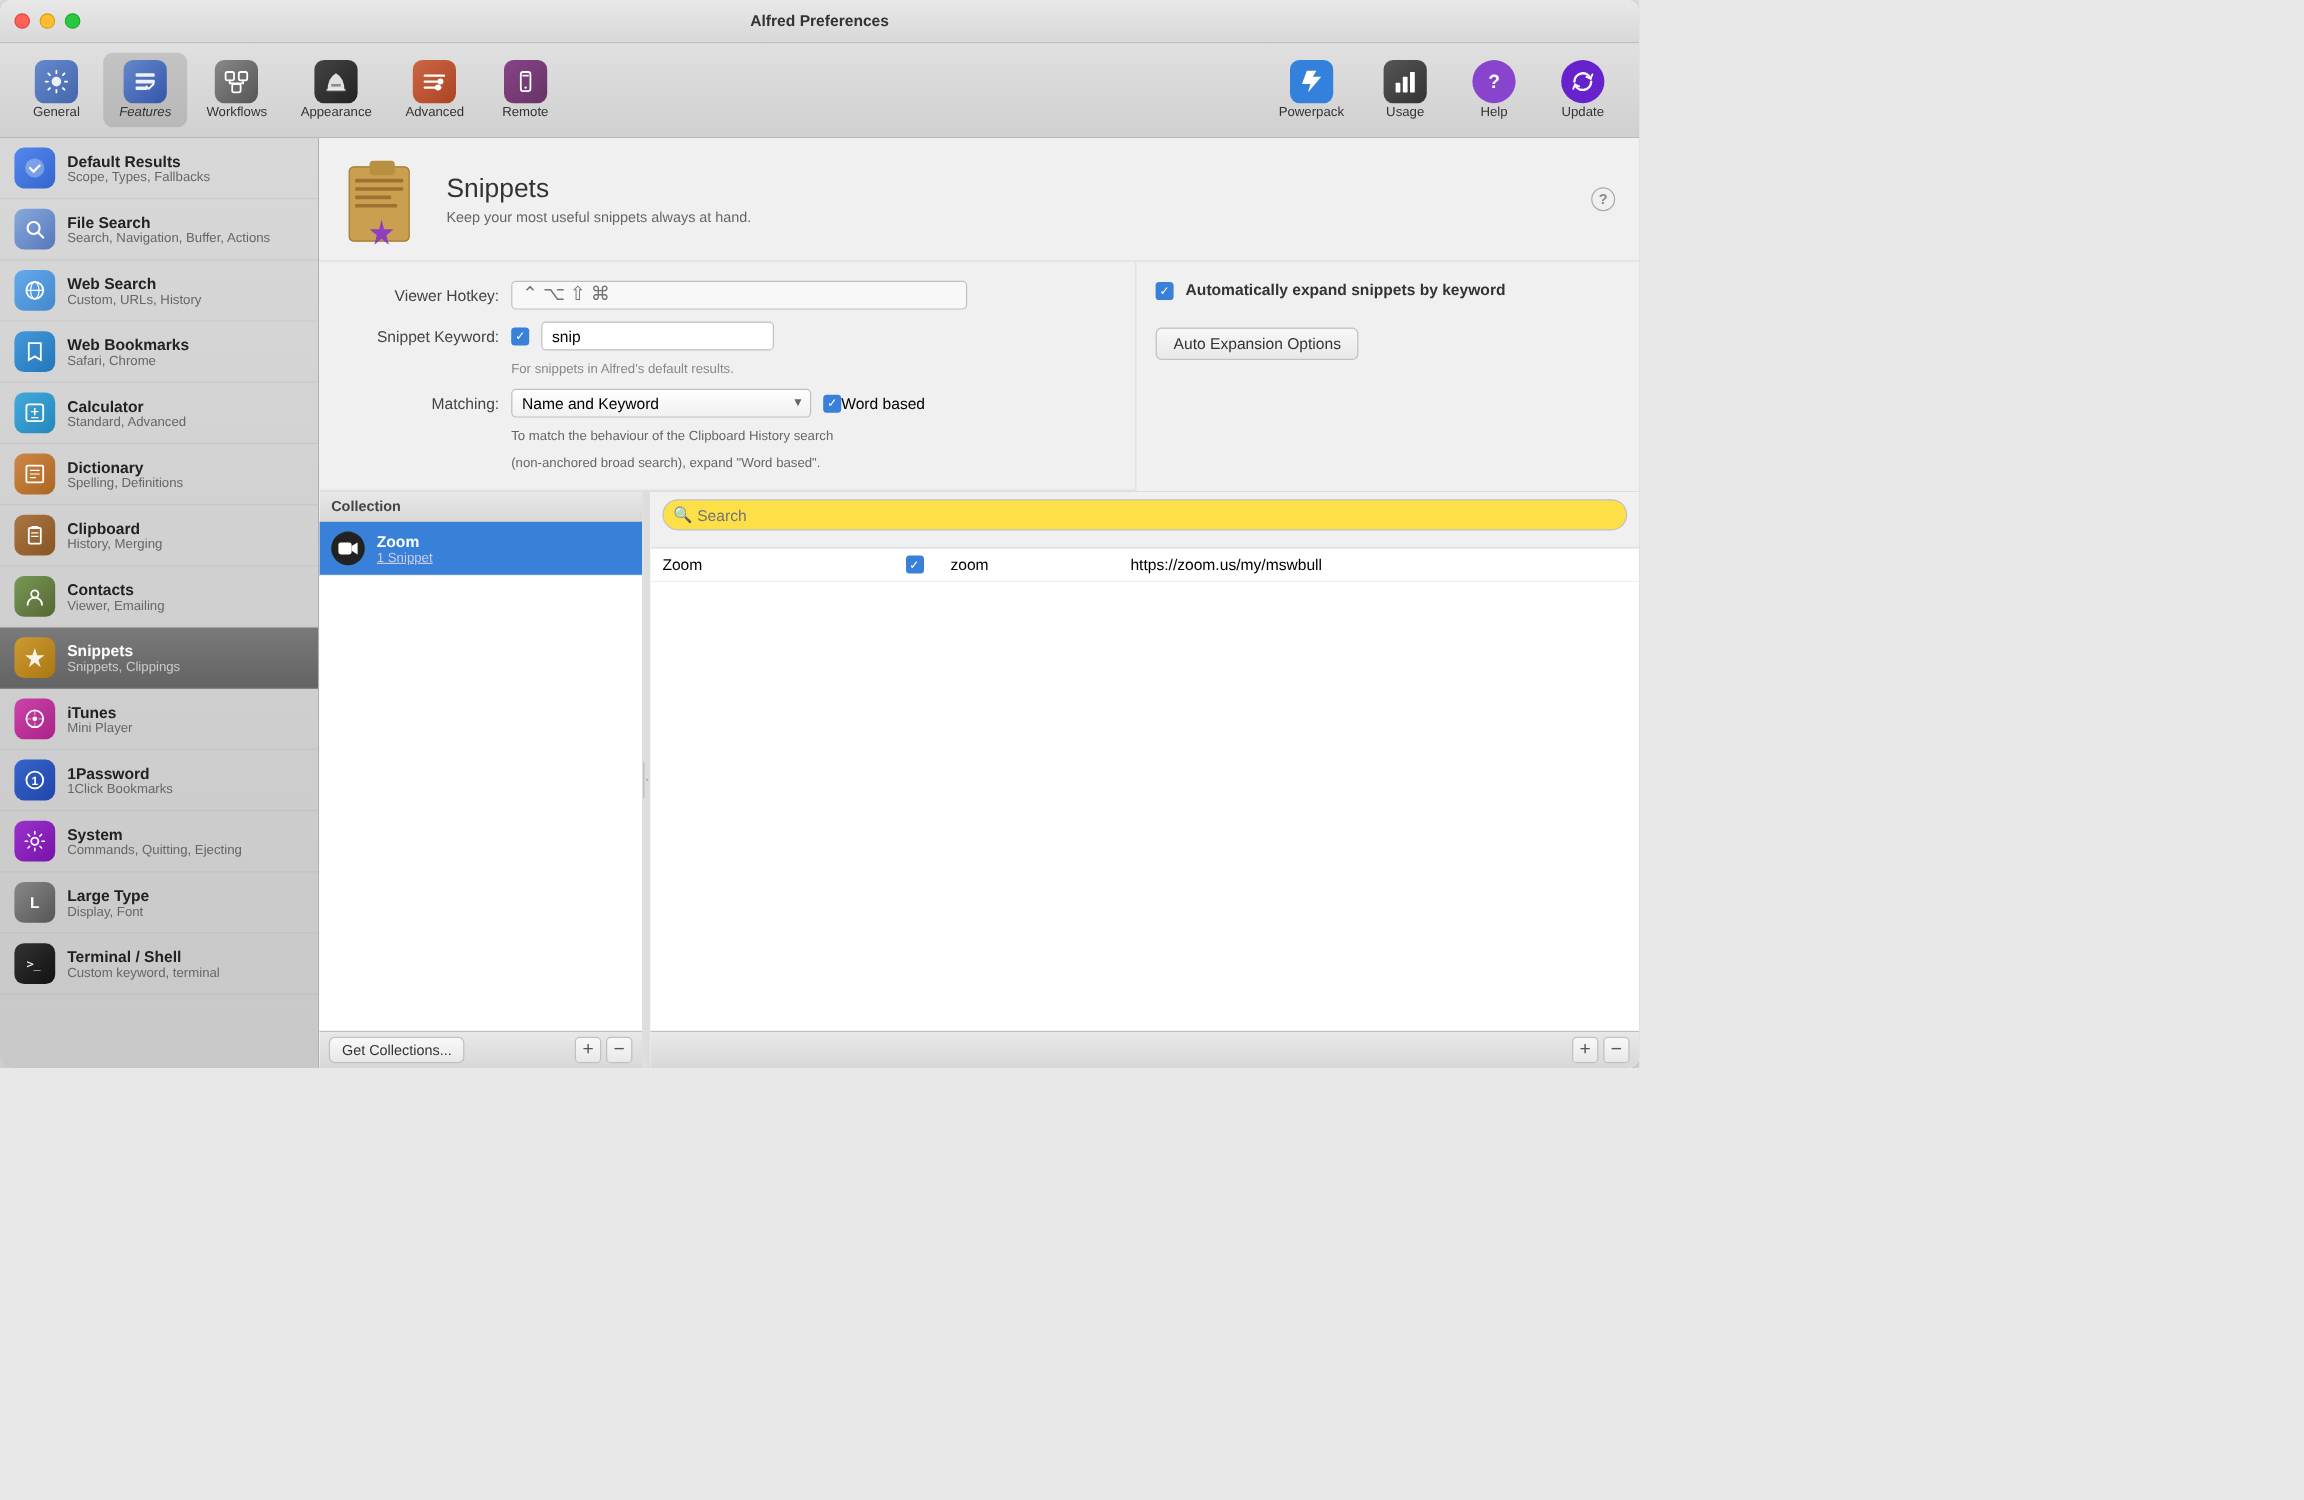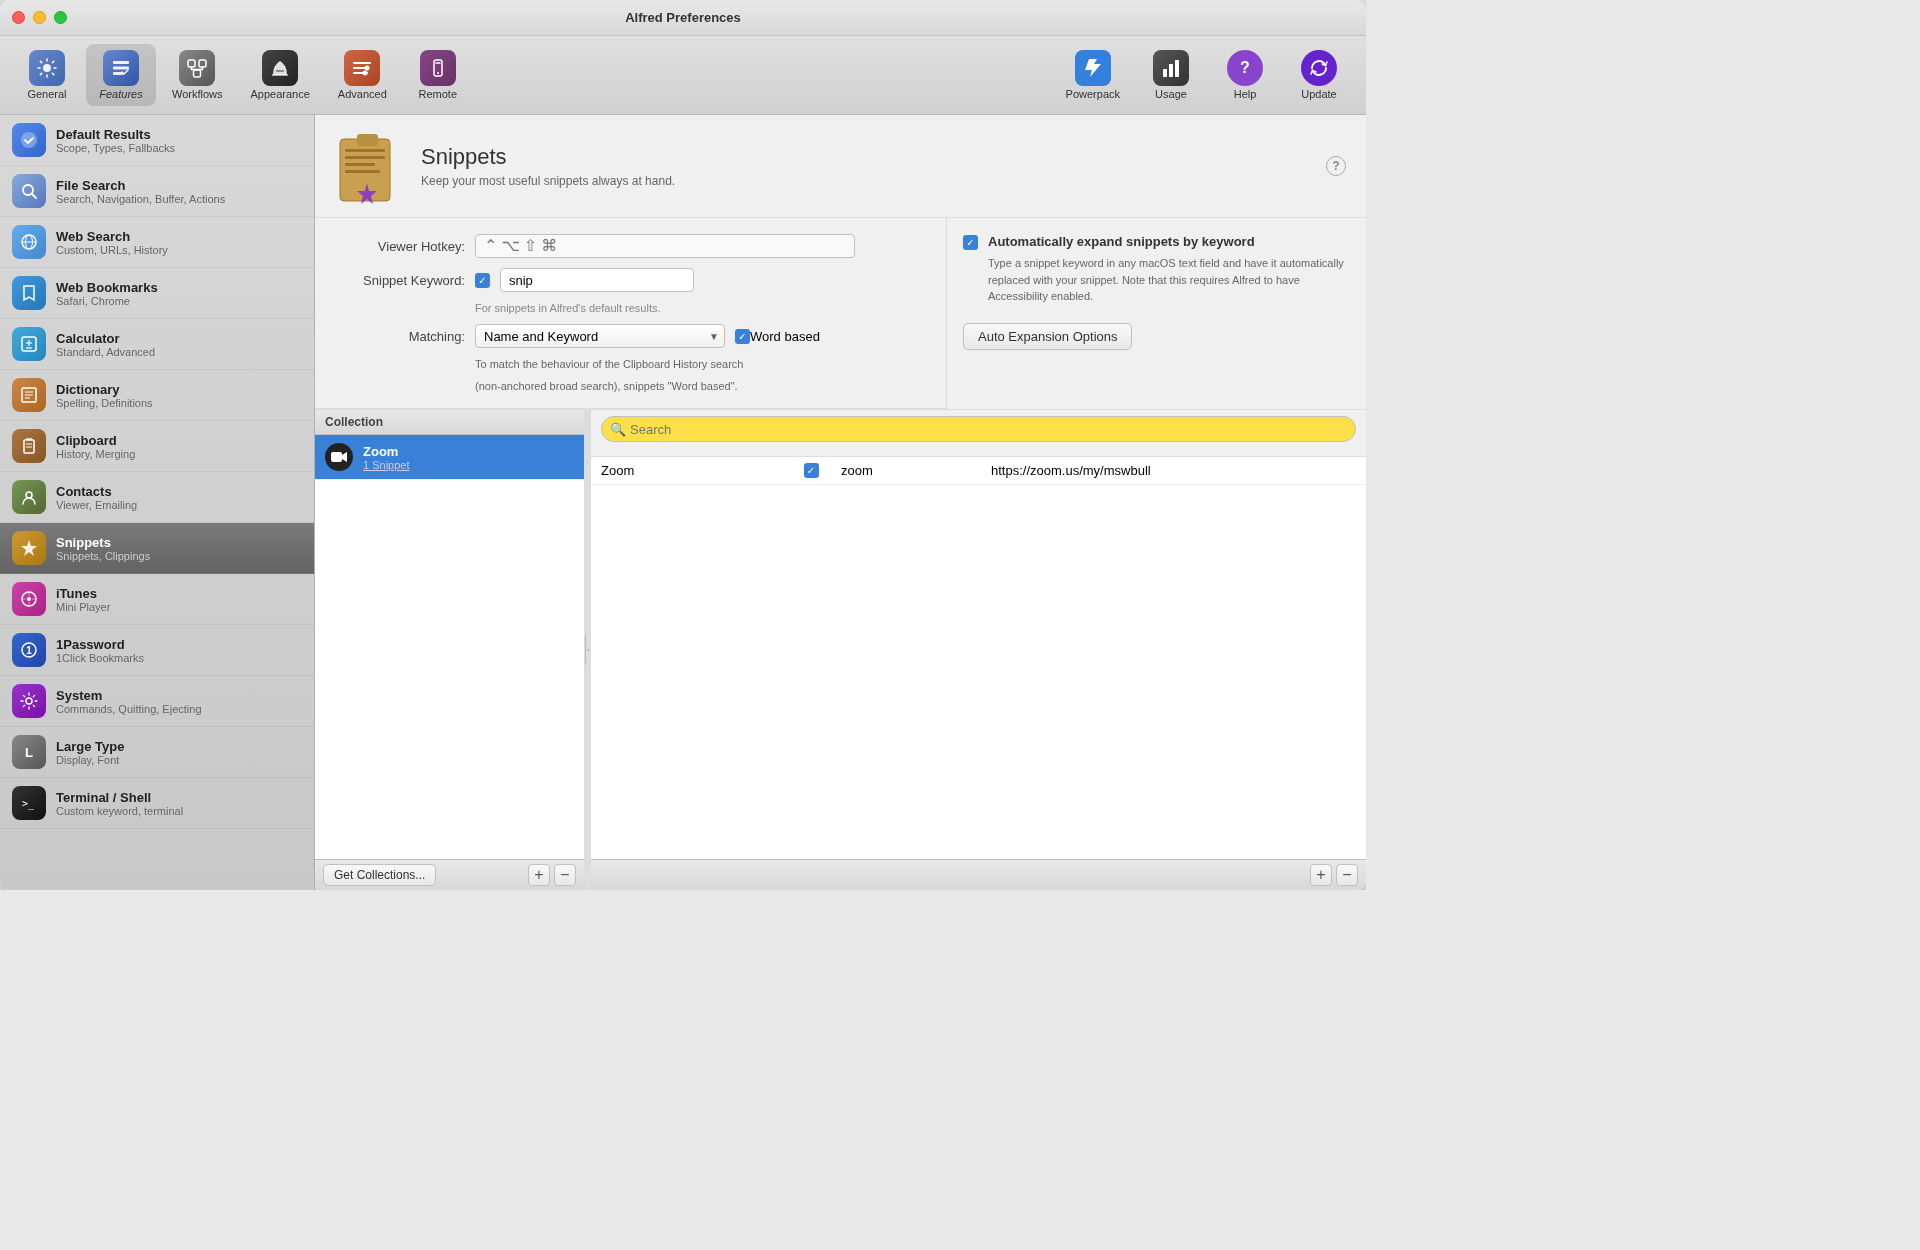--- a/index.html
+++ b/index.html
@@ -90,21 +90,21 @@
       gap: 4px;
     }
     
     .main-content {
       display: flex;
       flex: 1;
       overflow: hidden;
     }
     
     .sidebar {
-      width: 315px;
+      width: 266px;
       background: linear-gradient(to bottom, #d8d8d8, #c8c8c8);
       border-right: 1px solid #b0b0b0;
       overflow-y: auto;
       flex-shrink: 0;
     }
     .sidebar-item {
       display: flex;
       align-items: center;
       padding: 8px 12px;
       cursor: pointer;
@@ -867,30 +867,29 @@
                   <option>Keyword only</option>
                 </select>
                 <span class="select-arrow">▼</span>
               </div>
               <div class="word-based-row">
                 <div class="checkbox-blue"></div>
                 <span>Word based</span>
               </div>
             </div>
             <div class="match-hint">To match the behaviour of the Clipboard History search</div>
-            <div class="match-hint">(non-anchored broad search), snippets "Word based".</div>
+            <div class="match-hint">(non-anchored broad search), expand "Word based".</div>
           </div>
         </div>
 
         <div style="width:420px; background:#f0f0f0; border-left:1px solid #ddd; padding:16px;">
           <div class="auto-expand-checkbox-row">
             <div class="checkbox-blue" style="margin-top:1px;flex-shrink:0;"></div>
             <div class="auto-expand-text">
               <div class="auto-expand-title">Automatically expand snippets by keyword</div>
-              <div class="auto-expand-desc">Type a snippet keyword in any macOS text field and have it automatically replaced with your snippet. Note that this requires Alfred to have Accessibility enabled.</div>
             </div>
           </div>
           <button class="auto-expansion-btn">Auto Expansion Options</button>
         </div>
       </div>
 
       <div style="display:flex;flex:1;overflow:hidden;">
 
         <div class="collection-panel">
           <div class="collection-header">Collection</div>

